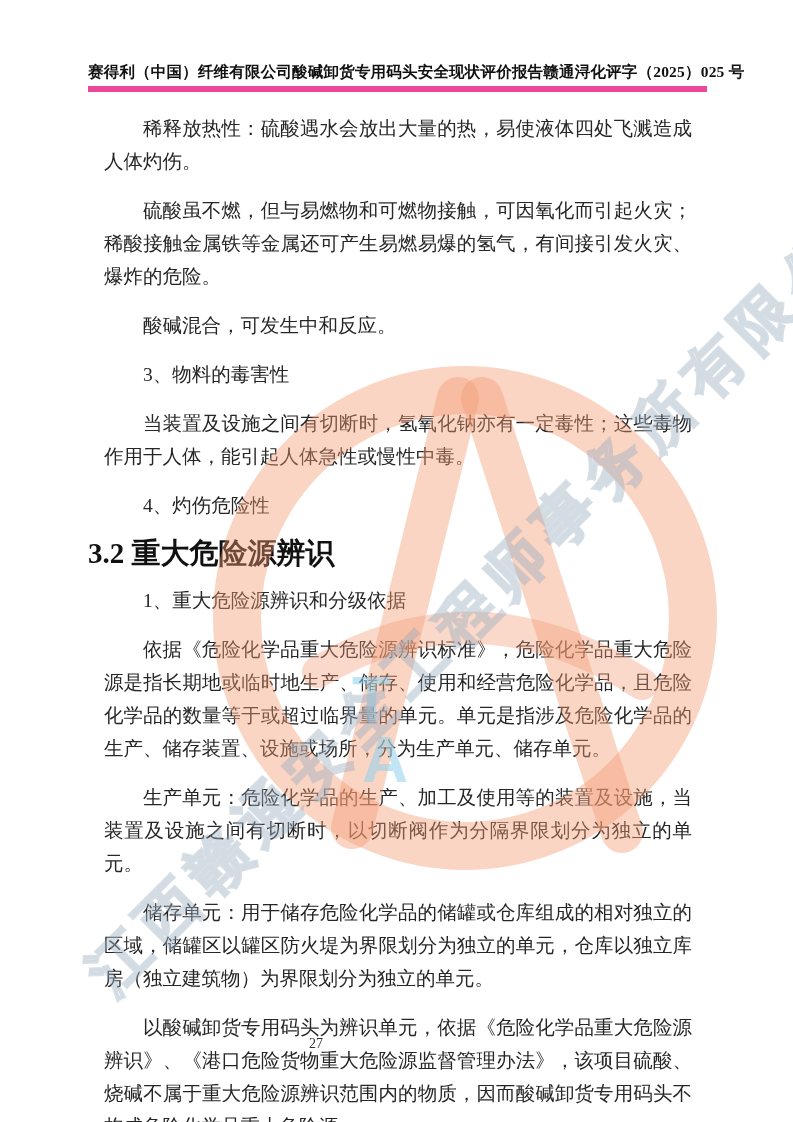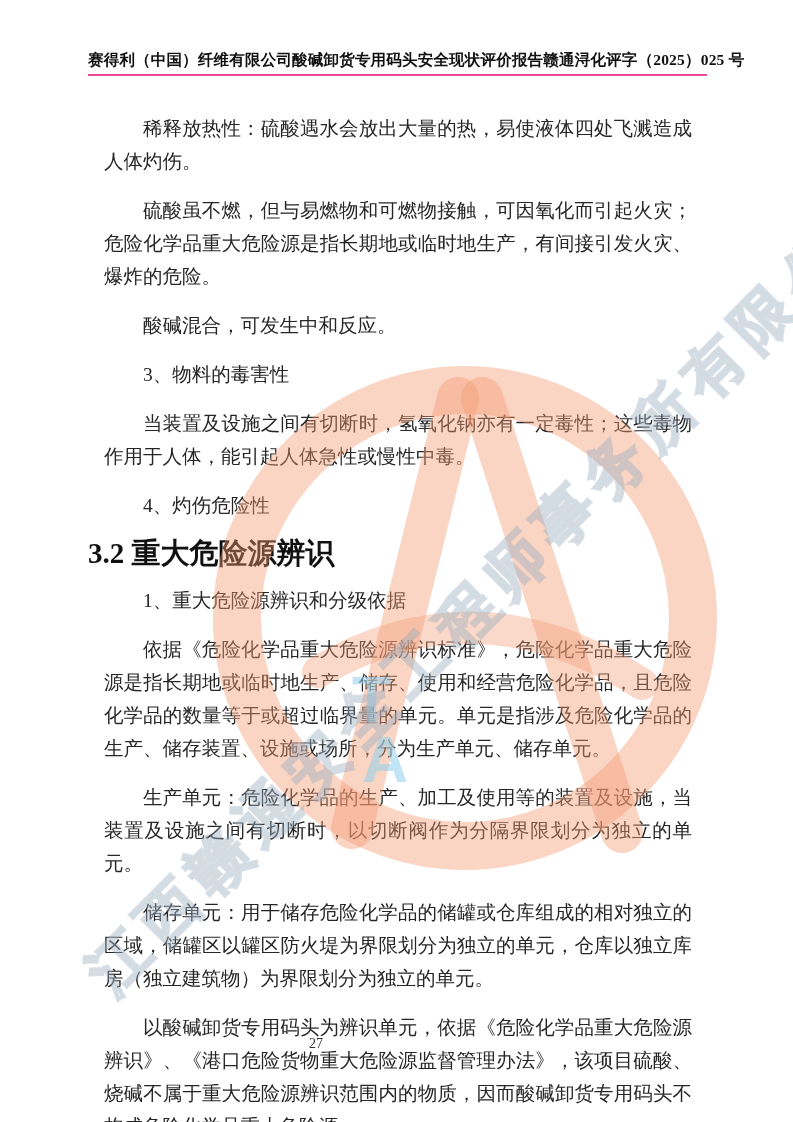--- a/index.html
+++ b/index.html
@@ -9,27 +9,27 @@
     margin:0 auto;
     background:#ffffff;
     overflow:hidden;
     font-family:"Liberation Serif","DejaVu Serif",serif;
     color:#262626;
   }
   
   .header{
     position:absolute;left:88px;top:50px;width:619px;
     display:flex;justify-content:space-between;align-items:flex-end;
-    border-bottom:2px solid #ec4899;
+    border-bottom:6px solid #ec4899;
     padding-bottom:3px;
     font-size:15.5px;font-weight:bold;color:#111;
     white-space:nowrap;
   }
   .header .h-left{letter-spacing:0.2px;}
-  .header .h-right{letter-spacing:0.2px;}
+  .header .h-right{letter-spacing:0.2px;margin-top:12px;}
   
   .content{
     position:absolute;left:88px;top:96px;width:620px;
     font-size:19.5px;line-height:33px;
     text-align:justify;
     z-index:1;
   }
   .content p{margin:16px;text-indent:2em;}
   .content h2{
     margin:13px 0 7px 0;
@@ -63,21 +63,21 @@
 
 <div id="page">
 
   <div class="header">
     <span class="h-left">赛得利（中国）纤维有限公司酸碱卸货专用码头安全现状评价报告</span>
     <span class="h-right">赣通浔化评字（2025）025 号</span>
   </div>
 
   <div class="content" id="content">
       <p>稀释放热性：硫酸遇水会放出大量的热，易使液体四处飞溅造成人体灼伤。</p>
-      <p>硫酸虽不燃，但与易燃物和可燃物接触，可因氧化而引起火灾；危险化学品重大危险源是指长期地或临时地生产，有间接引发火灾、爆炸的危险。</p>
+      <p>硫酸虽不燃，但与易燃物和可燃物接触，可因氧化而引起火灾；稀酸接触金属铁等金属还可产生易燃易爆的氢气，有间接引发火灾、爆炸的危险。</p>
       <p>酸碱混合，可发生中和反应。</p>
       <p>3、物料的毒害性</p>
       <p>当装置及设施之间有切断时，氢氧化钠亦有一定毒性；这些毒物作用于人体，能引起人体急性或慢性中毒。</p>
       <p>4、灼伤危险性</p>
       <h2>3.2 重大危险源辨识</h2>
       <p>1、重大危险源辨识和分级依据</p>
       <p>依据《危险化学品重大危险源辨识标准》，危险化学品重大危险源是指长期地或临时地生产、储存、使用和经营危险化学品，且危险化学品的数量等于或超过临界量的单元。单元是指涉及危险化学品的生产、储存装置、设施或场所，分为生产单元、储存单元。</p>
       <p>生产单元：危险化学品的生产、加工及使用等的装置及设施，当装置及设施之间有切断时，以切断阀作为分隔界限划分为独立的单元。</p>
       <p>储存单元：用于储存危险化学品的储罐或仓库组成的相对独立的区域，储罐区以罐区防火堤为界限划分为独立的单元，仓库以独立库房（独立建筑物）为界限划分为独立的单元。</p>
       <p>以酸碱卸货专用码头为辨识单元，依据《危险化学品重大危险源辨识》、《港口危险货物重大危险源监督管理办法》，该项目硫酸、烧碱不属于重大危险源辨识范围内的物质，因而酸碱卸货专用码头不构成危险化学品重大危险源。</p>

